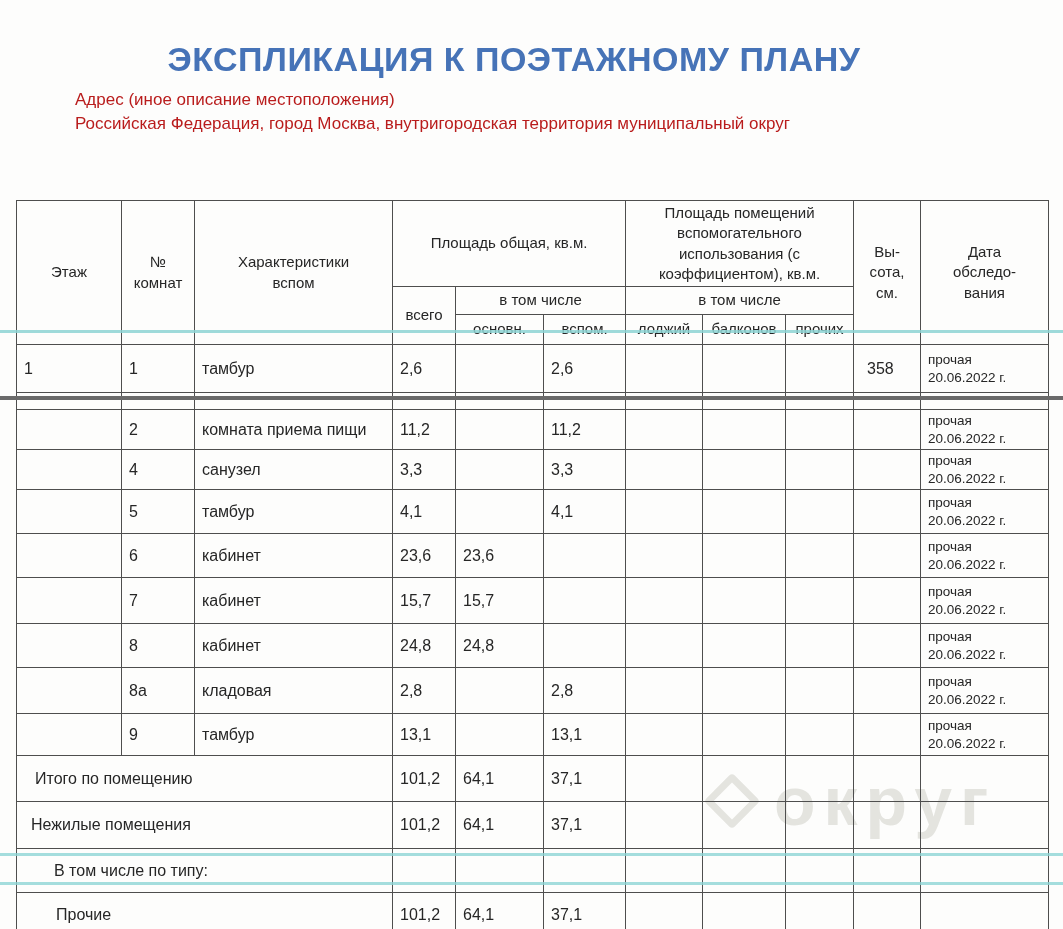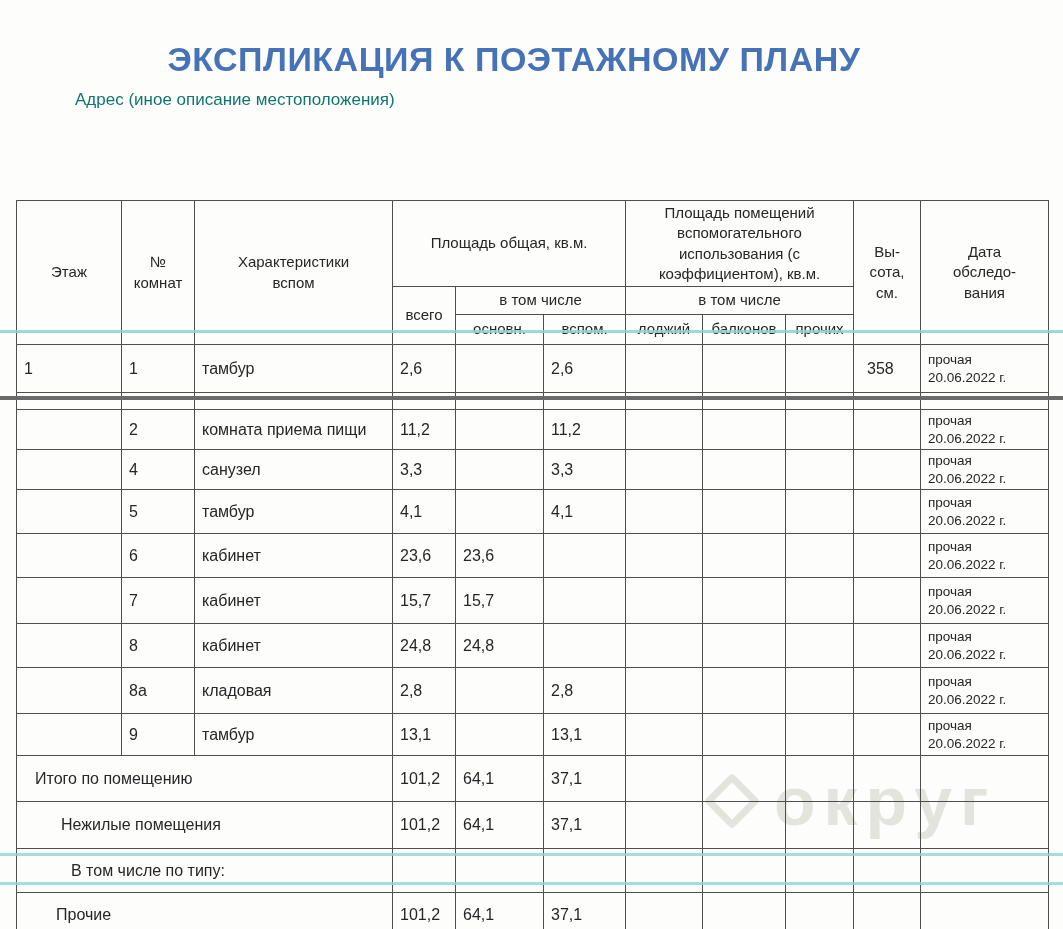--- a/index.html
+++ b/index.html
@@ -24,21 +24,21 @@
     color: #4673b7;
     margin-top: 24px;
   }
   .address-block {
     position: absolute;
     top: 88px;
     left: 75px;
     width: 920px;
     font-size: 17px;
     line-height: 24px;
-    color: #0f766e;
+    color: #b91c1c;
   }
   .premise-line {
     position: absolute;
     top: 177px;
     left: 75px;
     font-size: 17px;
     color: #1e1e1e;
   }
   
   .table-wrap {
@@ -74,22 +74,22 @@
   }
   tr.h1 { height: 75px; }
   tr.h2 { height: 28px; }
   tr.h3 { height: 30px; }
   .pre { white-space: pre-line; }
   td.c-date { font-size: 13.5px; line-height: 1.3; white-space: pre-line; }
   td.c-height { padding-left: 13px; }
   tr.band td { height: 17px; padding: 0; }
   td.total-label { font-size: 16px; }
   .indent-1 { padding-left: 18px; }
-  .indent-2 { padding-left: 44px; }
-  .indent-3 { padding-left: 54px; }
+  .indent-2 { padding-left: 14px; }
+  .indent-3 { padding-left: 37px; }
   .indent-4 { padding-left: 39px; }
   
   .scan-line {
     position: absolute;
     left: 0;
     width: 1063px;
     pointer-events: none;
     z-index: 2;
   }
   #cyan-line-1 { top: 330px; height: 3px; background: rgba(141,212,212,0.85); }
@@ -121,20 +121,21 @@
 </style>
 </head>
 <body>
 
 <div id="page">
 
   <div class="title">ЭКСПЛИКАЦИЯ К ПОЭТАЖНОМУ ПЛАНУ</div>
 
   <div class="address-block">
     <div>Адрес (иное описание местоположения)</div>
+    <div>Российская Федерация, город Москва, внутригородская территория муниципальный округ</div>
   </div>
 
 
   <div class="watermark">
     <span class="pin"></span>
     <span>округ</span>
   </div>
 
   <div class="table-wrap">
     <table>

